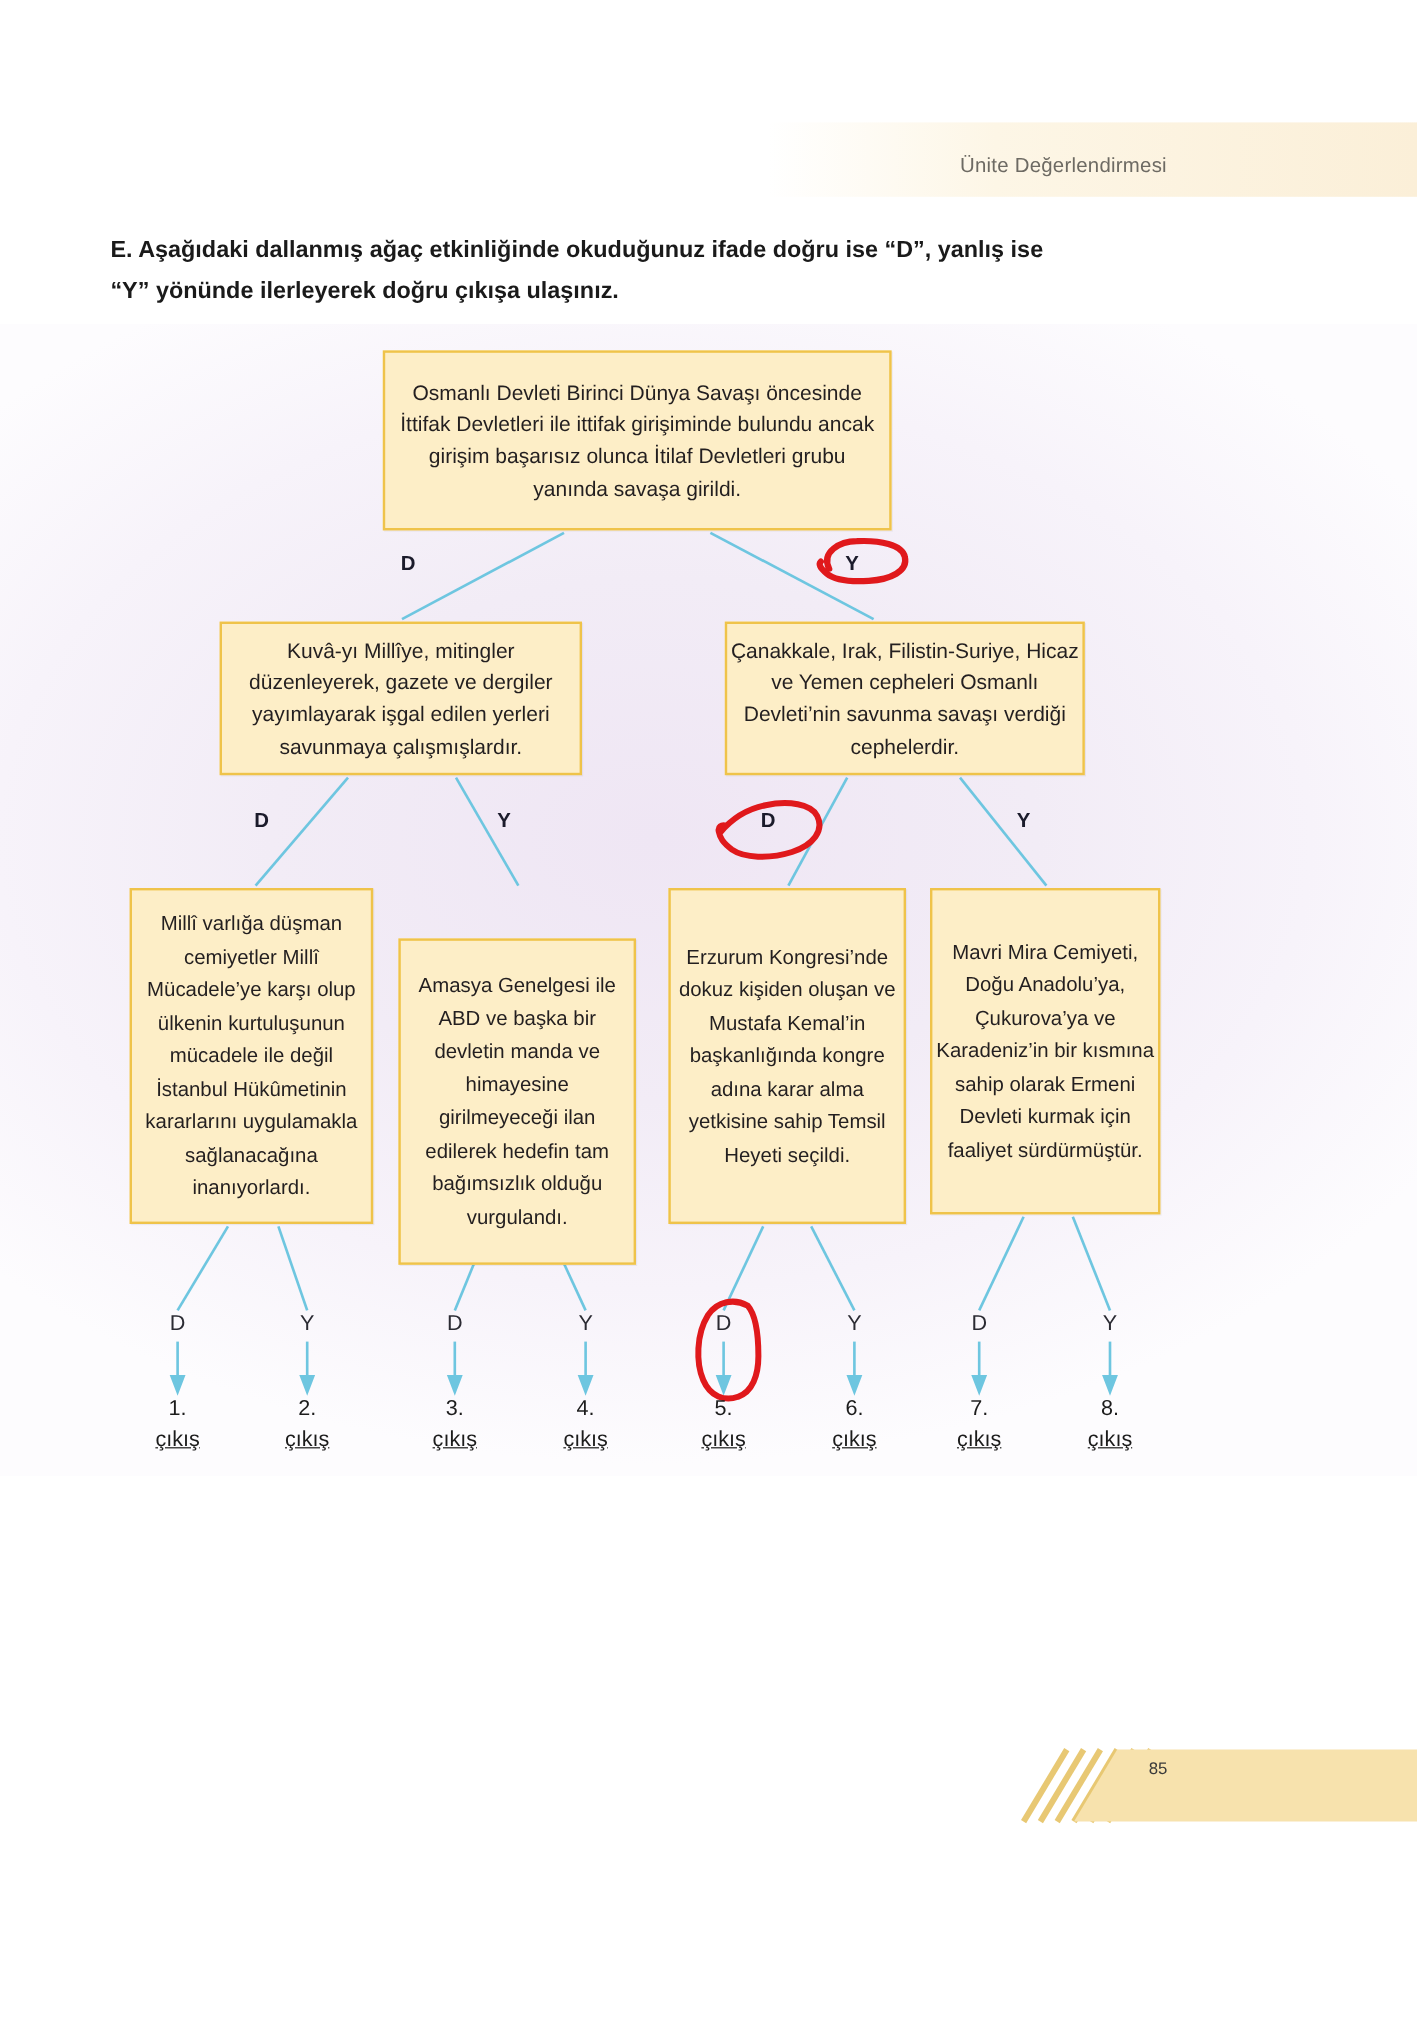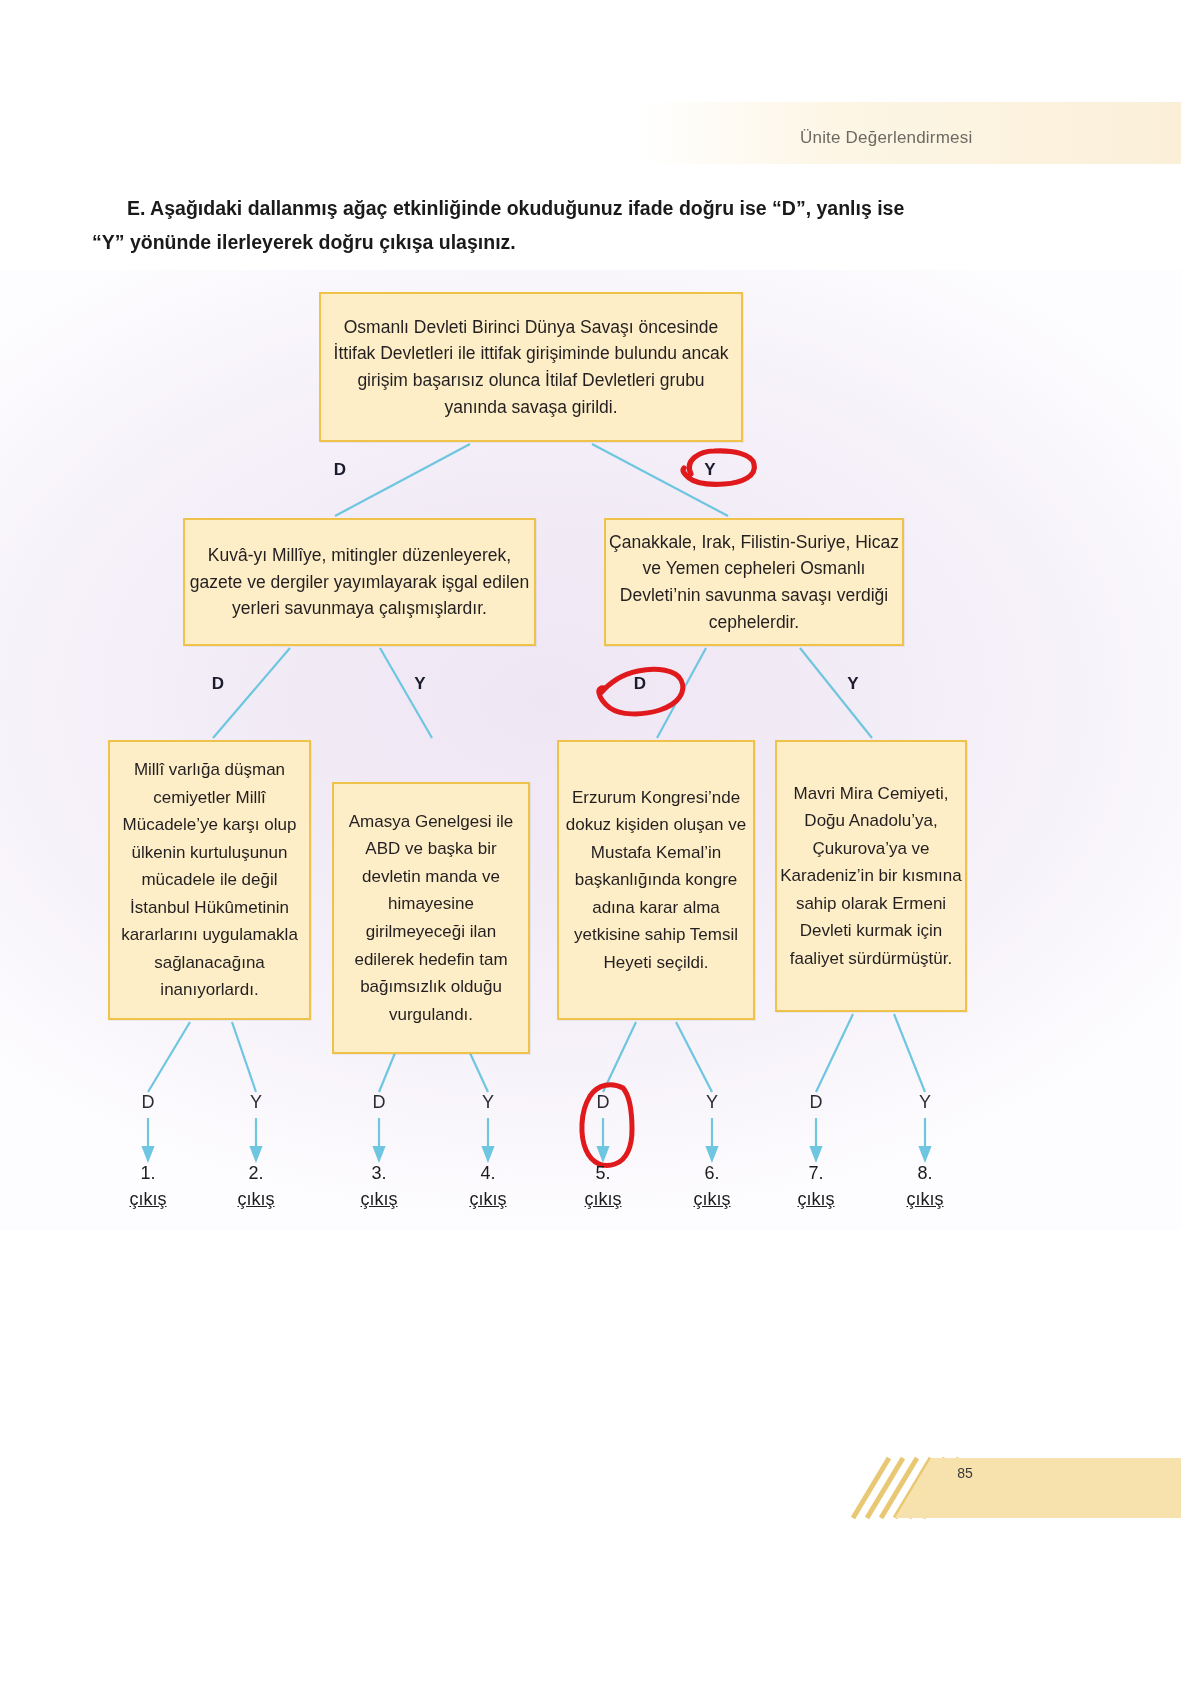--- a/index.html
+++ b/index.html
@@ -17,41 +17,41 @@
   .header-title{
     position:absolute;left:800px;top:118px;width:320px;
     text-align:left;font-size:17px;color:#6d6a63;letter-spacing:.2px;margin-top:10px;
   }
 
   
   .instr{
     position:absolute;left:92px;top:192px;width:1000px;
     font-size:19.5px;font-weight:bold;color:#1a1a1a;line-height:1.72;
   }
-  .instr .lead{display:inline-block;margin-left:35px;}
+  .instr .lead{display:inline-block;}
 
   
   .diagram{
     position:absolute;left:0px;top:270px;width:1181px;height:960px;
     background:radial-gradient(ellipse 760px 520px at 545px 430px,#efe6f4 0%,#f2ecf6 42%,#f7f3fa 72%,#fdfcfe 100%);
   }
   .svg-layer{position:absolute;left:0;top:0;width:1181px;height:960px;}
 
   
   .node{
     position:absolute;box-sizing:border-box;
     background:#fdeec7;border:2px solid #efc34a;
     color:#231f20;text-align:center;
     display:flex;align-items:center;justify-content:center;
     box-shadow:1px 1px 0 rgba(0,0,0,.05);
   }
   .node span{display:block;width:100%;padding:0 3px;}
 
   #node-root{left:319px;top:22px;width:424px;height:150px;font-size:17.5px;line-height:1.52;}
-  #node-l1-left{left:183px;top:248px;width:353px;height:128px;font-size:17.5px;line-height:1.52;}
+  #node-l1-left{left:183px;top:248px;width:302px;height:128px;font-size:17.5px;line-height:1.52;}
   #node-l1-right{left:604px;top:248px;width:300px;height:128px;font-size:17.5px;line-height:1.52;}
 
   #node-leaf-1{left:108px;top:470px;width:203px;height:280px;font-size:17px;line-height:1.62;}
   #node-leaf-2{left:332px;top:470px;width:198px;height:272px;font-size:17px;line-height:1.62;margin-top:42px;}
   #node-leaf-3{left:557px;top:470px;width:198px;height:280px;font-size:17px;line-height:1.62;text-align:center;}
   #node-leaf-4{left:775px;top:470px;width:192px;height:272px;font-size:17px;line-height:1.62;}
 
   
   .blabel{
     position:absolute;font-size:17px;font-weight:bold;color:#1b1b2b;

